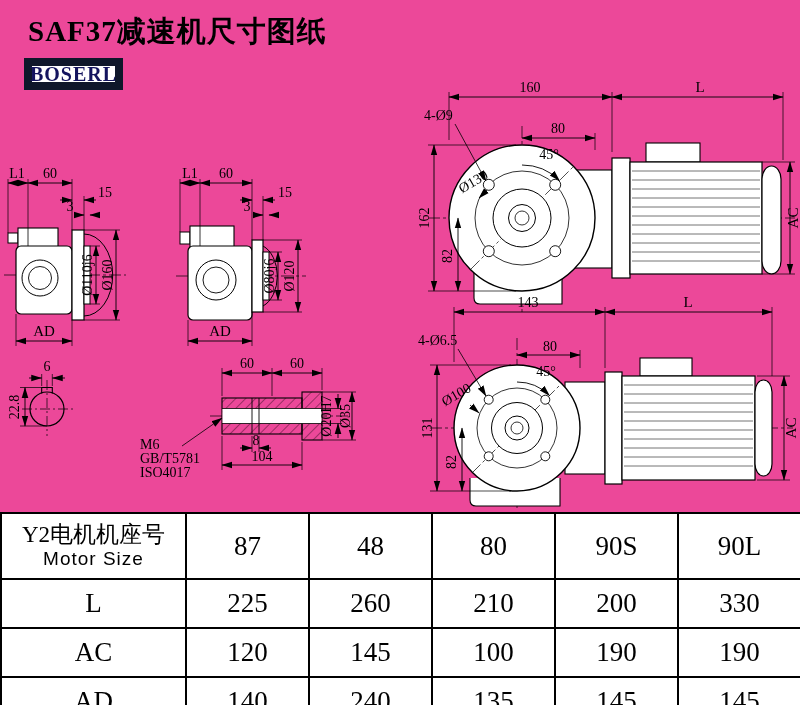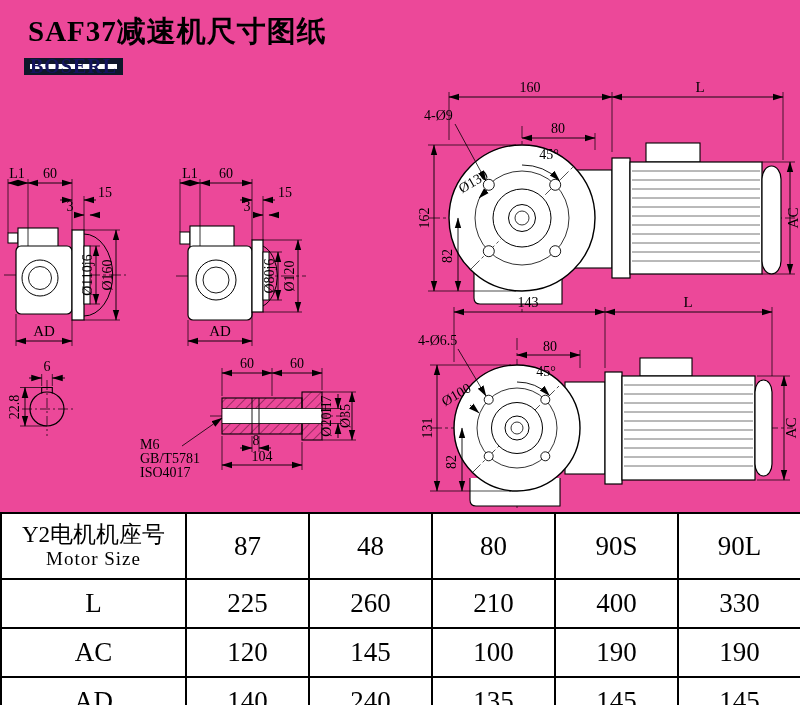--- a/index.html
+++ b/index.html
@@ -1,29 +1,29 @@
 <!DOCTYPE html>
 <html><head>
 <meta charset="utf-8">
 <style>
   *{margin:0;padding:0;box-sizing:border-box}
   html,body{background:#fff}
   body{width:800px;height:705px;font-family:"Liberation Serif",serif;color:#000}
   .page{position:relative;width:800px;height:705px;background:#ec4899;overflow:hidden}
   .title{position:absolute;left:28px;top:12px;font-size:29px;font-weight:bold;letter-spacing:1px;white-space:nowrap}
-  .logo{position:absolute;left:24px;top:58px;width:99px;height:17px;border:6px solid #0f172a;background:#fff;display:flex;align-items:center;justify-content:center}
+  .logo{position:absolute;left:24px;top:58px;width:99px;height:32px;border:8px solid #0f172a;background:#fff;display:flex;align-items:center;justify-content:center}
   .logo span{font-size:20px;font-weight:bold;color:#14145e;letter-spacing:1px}
   svg.draw{position:absolute;left:0;top:0}
   .dim{font-family:"Liberation Serif",serif;font-size:14px;fill:#000}
   .dimbig{font-size:15px}
   table.dims{position:absolute;left:0;top:512px;width:800px;height:193px;border-collapse:collapse;table-layout:fixed;background:#fff}
   table.dims td{border:2px solid #000;text-align:center;vertical-align:middle;font-size:27px;padding:8px}
   td.hdr{text-align:left;padding-left:6px}
   td.hdr .cn{font-size:23px;line-height:1.15}
-  td.hdr .en{font-family:Liberation Serif, serif;font-size:19px;letter-spacing:1px}
+  td.hdr .en{font-family:Liberation Sans, sans-serif;font-size:19px;letter-spacing:1px}
   td.rowlab{font-size:27px}
 </style>
 </head>
 <body>
 
 <div class="page">
 
   <div class="title">SAF37减速机尺寸图纸</div>
   <div class="logo">
     <span>BOSERL</span>
@@ -281,21 +281,21 @@
       <td>48</td>
       <td>80</td>
       <td>90S</td>
       <td>90L</td>
     </tr>
     <tr style="height:47px">
       <td class="rowlab">L</td>
       <td>225</td>
       <td>260</td>
       <td>210</td>
-      <td>400</td>
+      <td>200</td>
       <td>330</td>
     </tr>
     <tr style="height:47px">
       <td class="rowlab">AC</td>
       <td>120</td>
       <td>145</td>
       <td>100</td>
       <td>190</td>
       <td>190</td>
     </tr>

